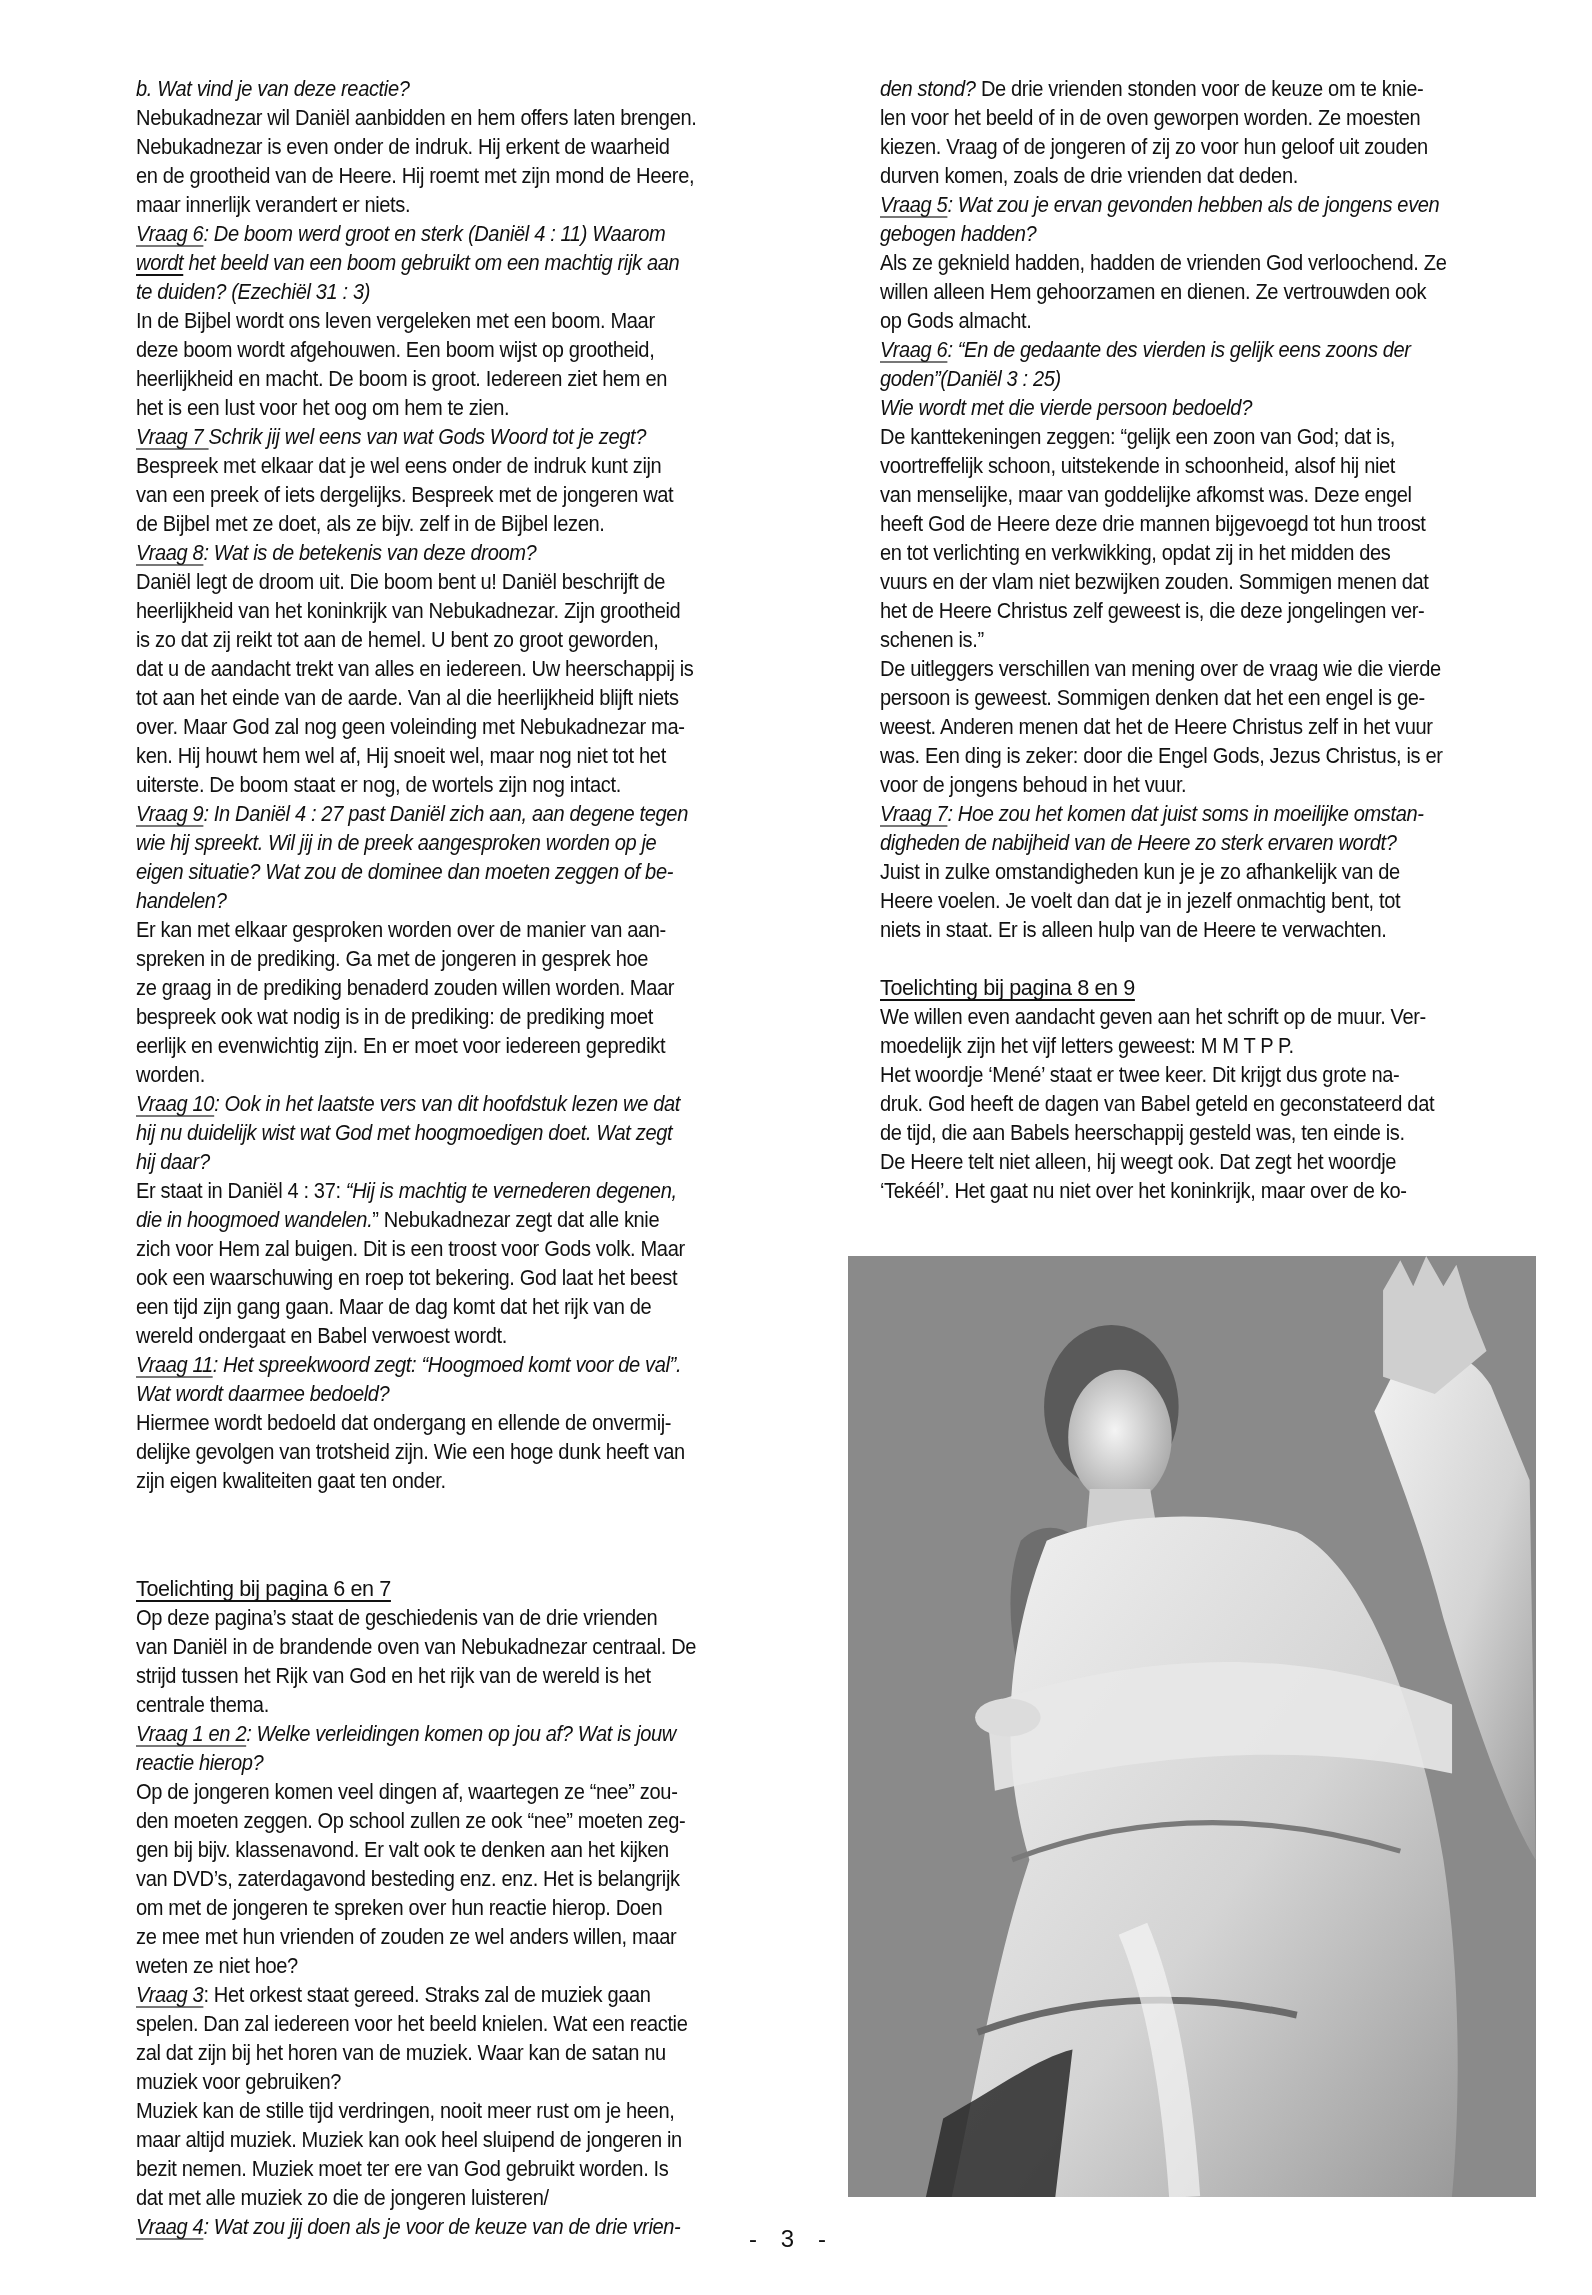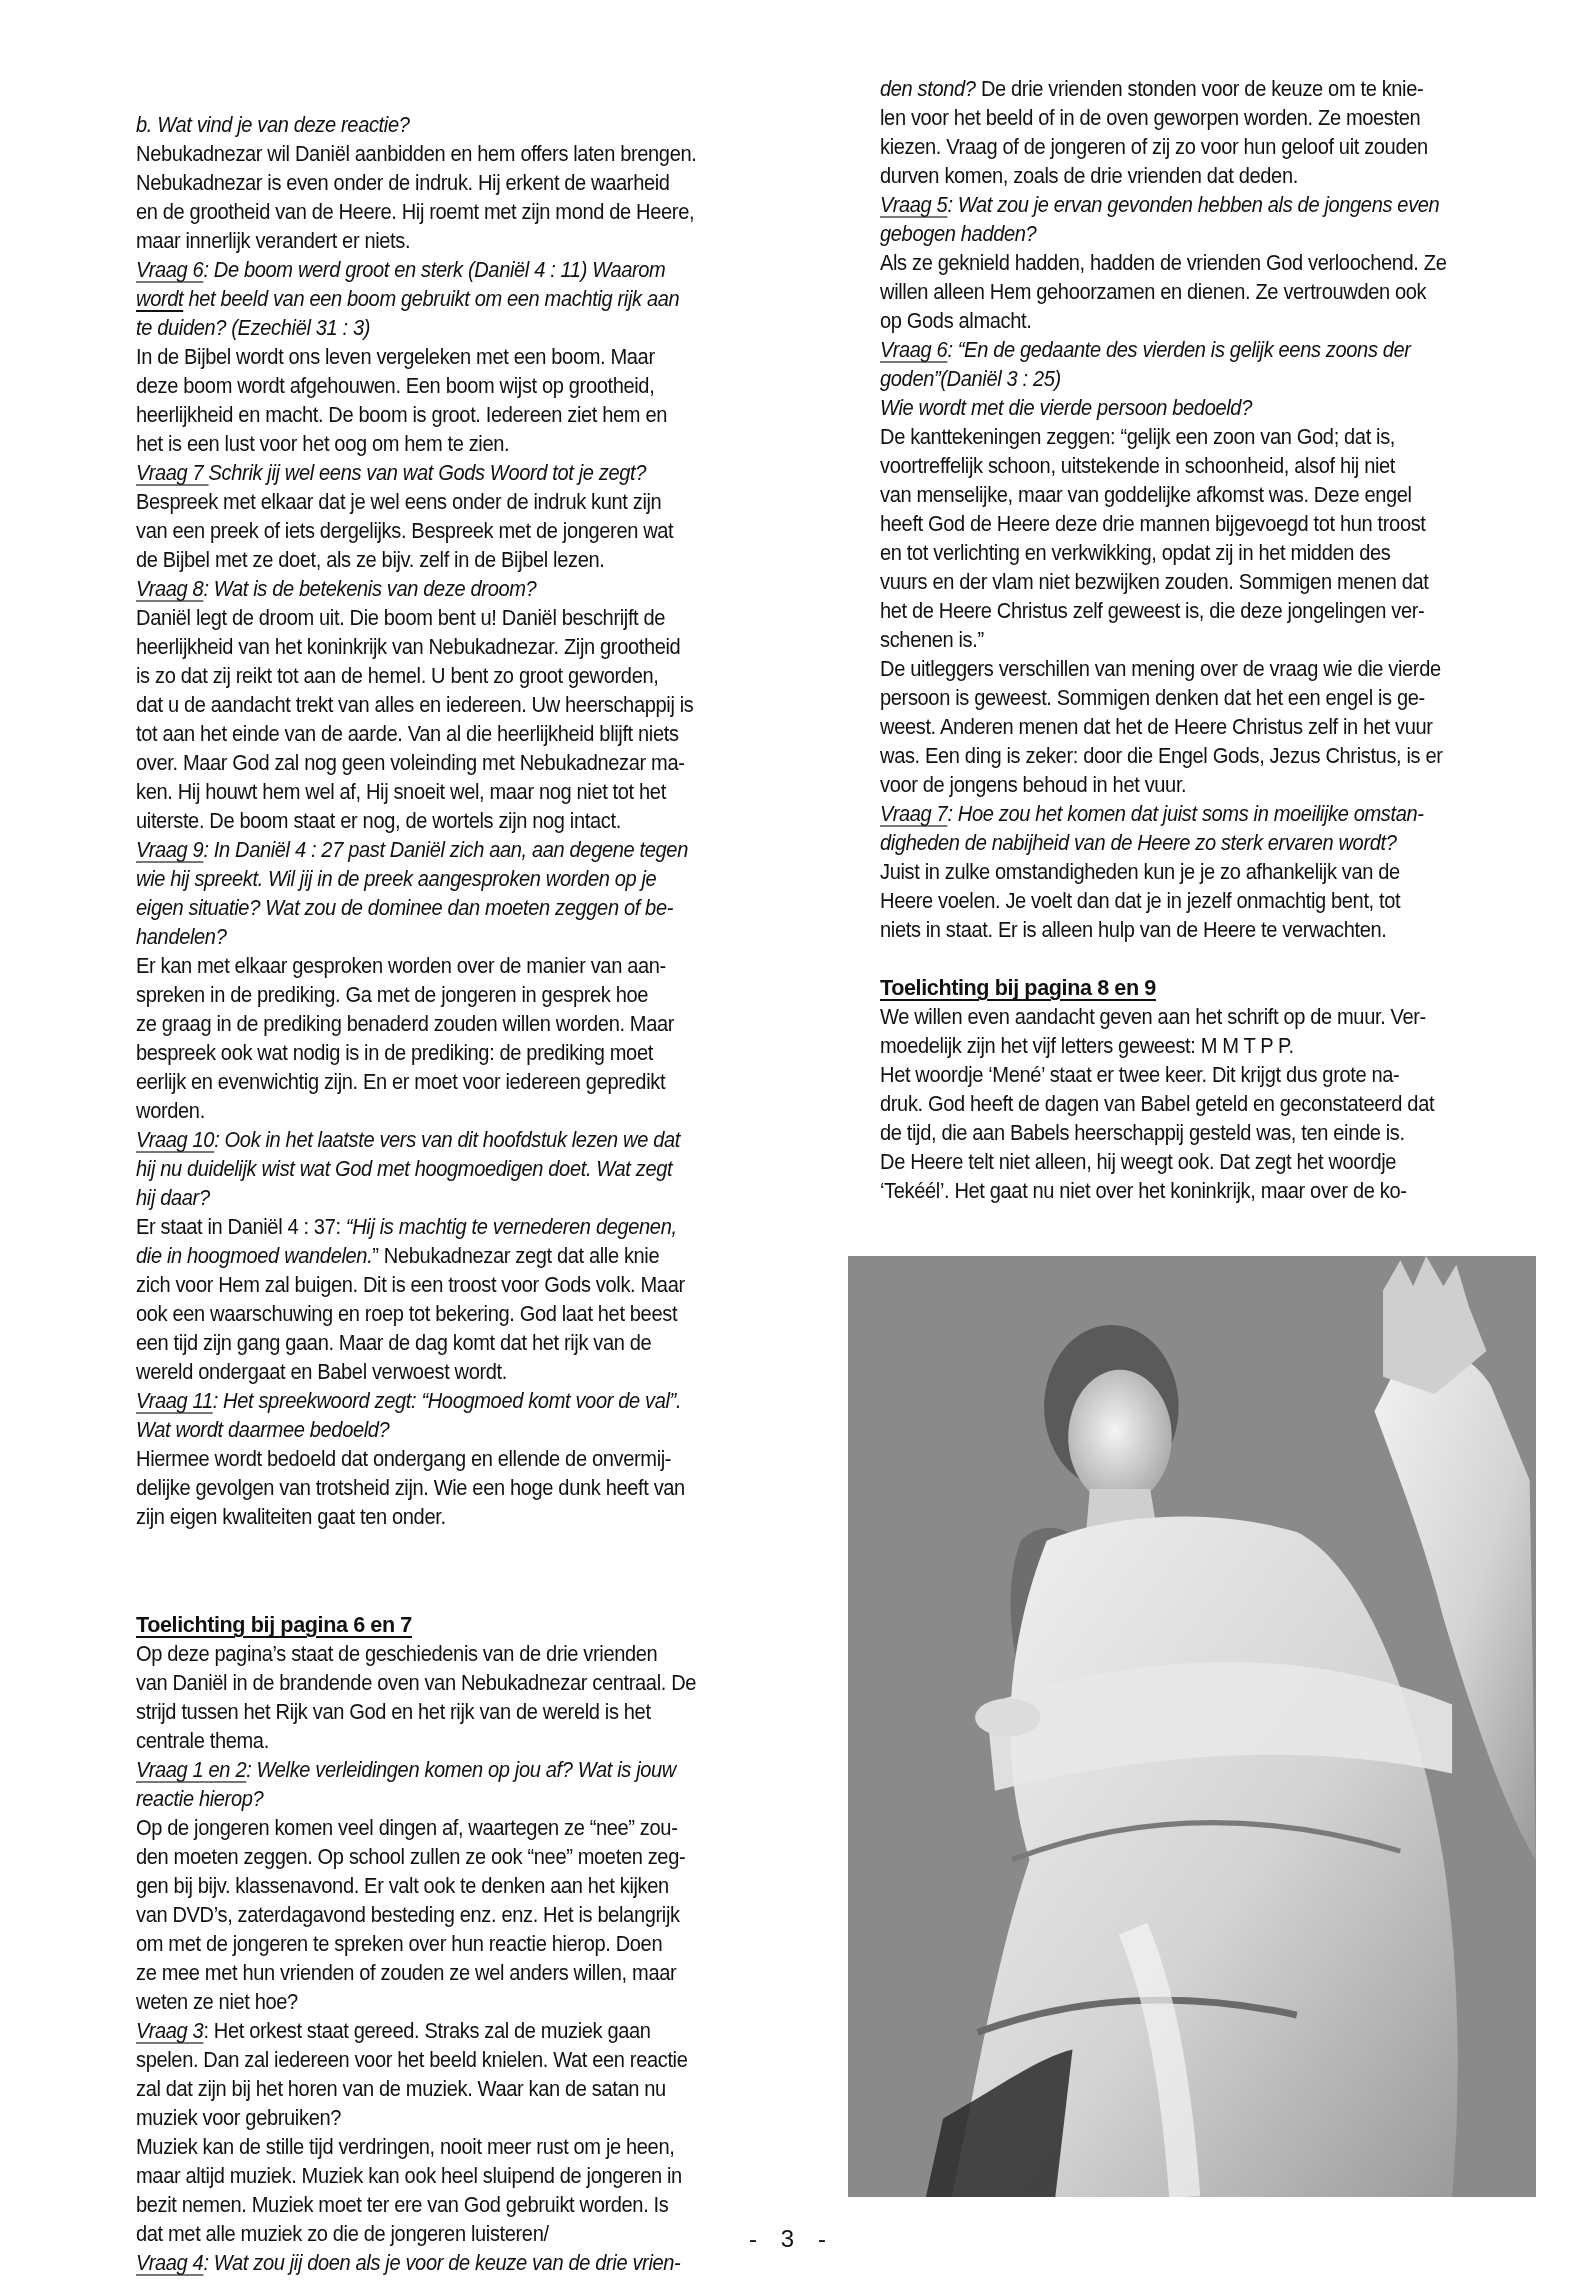--- a/index.html
+++ b/index.html
@@ -1,28 +1,28 @@
 <!DOCTYPE html>
 <html style="font-size:14px"><head>
 <meta charset="utf-8">
 <style>
   html, body { margin:0; padding:0; background:#ffffff; }
   body { width:1592px; height:2295px; position:relative; overflow:hidden;
          font-family:"Liberation Sans", "DejaVu Sans", sans-serif; color:#111; }
   .col { position:absolute; top:74px; width:690px; }
-  .col.left  { left:136px;margin-top:36px; }
+  .col.left  { left:136px; }
   .col.right { left:844px;margin-left:36px; }
   .line { display:block; height:29px; line-height:29px; font-size:21.6px;
           white-space:nowrap; letter-spacing:-0.4px; transform-origin:left center; }
   .line.cond { transform:scaleX(0.93); }
   .blank { height:29px; }
   .it { font-style:italic; }
   .vr { text-decoration:underline; text-decoration-color:#777; text-underline-offset:3.5px; text-decoration-thickness:1.7px; }
   .ul { text-decoration:underline; text-underline-offset:3.5px; text-decoration-thickness:1.7px; }
-  .section-head { text-decoration:underline; text-underline-offset:4.3px; text-decoration-thickness:1.7px;font-weight:bold; }
+  .section-head { text-decoration:underline; text-underline-offset:4.3px; text-decoration-thickness:1.7px; }
   .gap-left { height:79px; }
   .photo { position:absolute; left:848px; top:1256px; width:688px; height:941px;
            background:#8a8a8a; overflow:hidden; }
   .page-number { position:absolute; left:749px; top:2225px; font-size:24px;
                  letter-spacing:8.6px; color:#111; }
 </style>
 </head>
 <body>
 
 <div class="col left">

